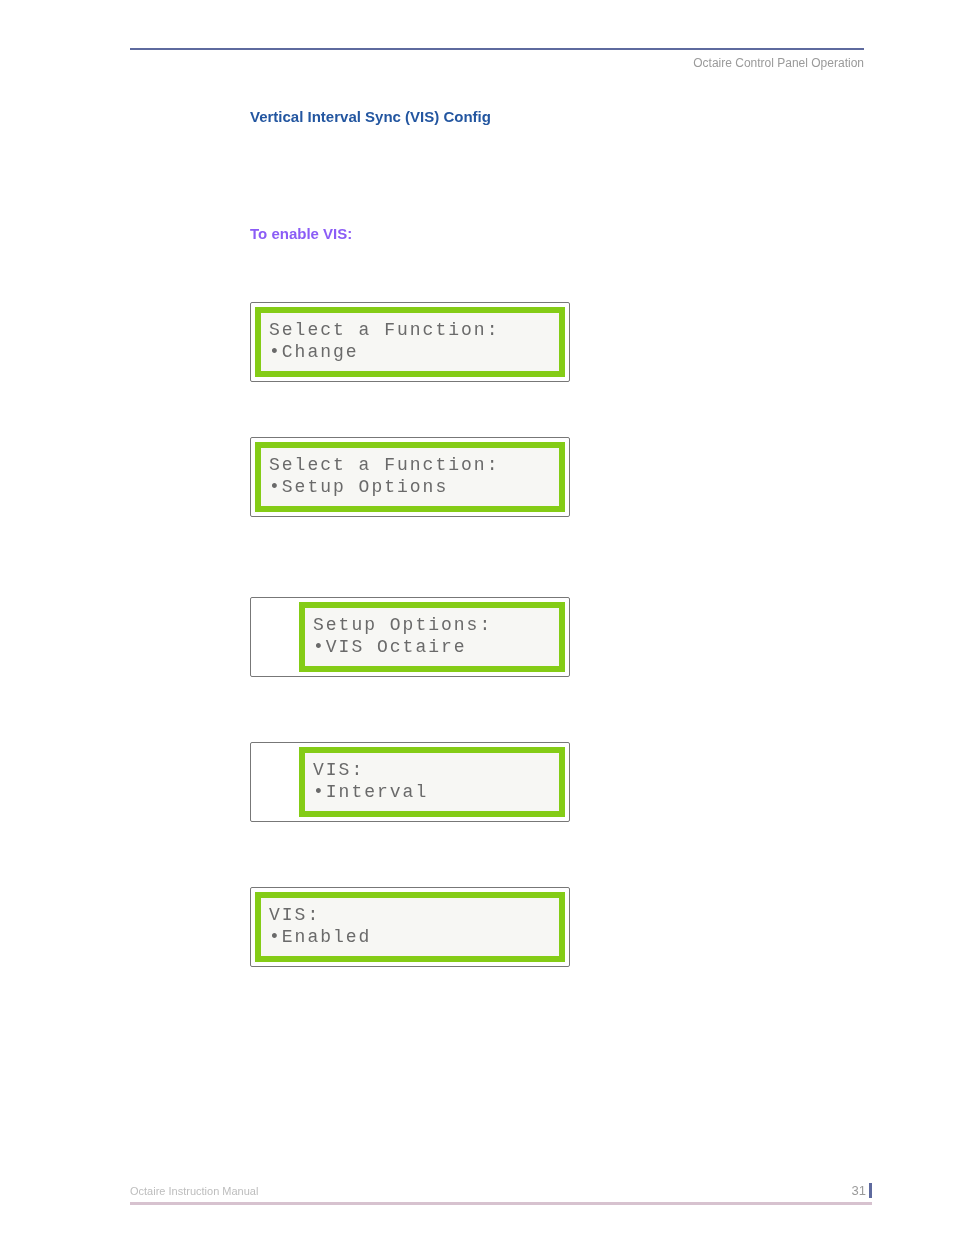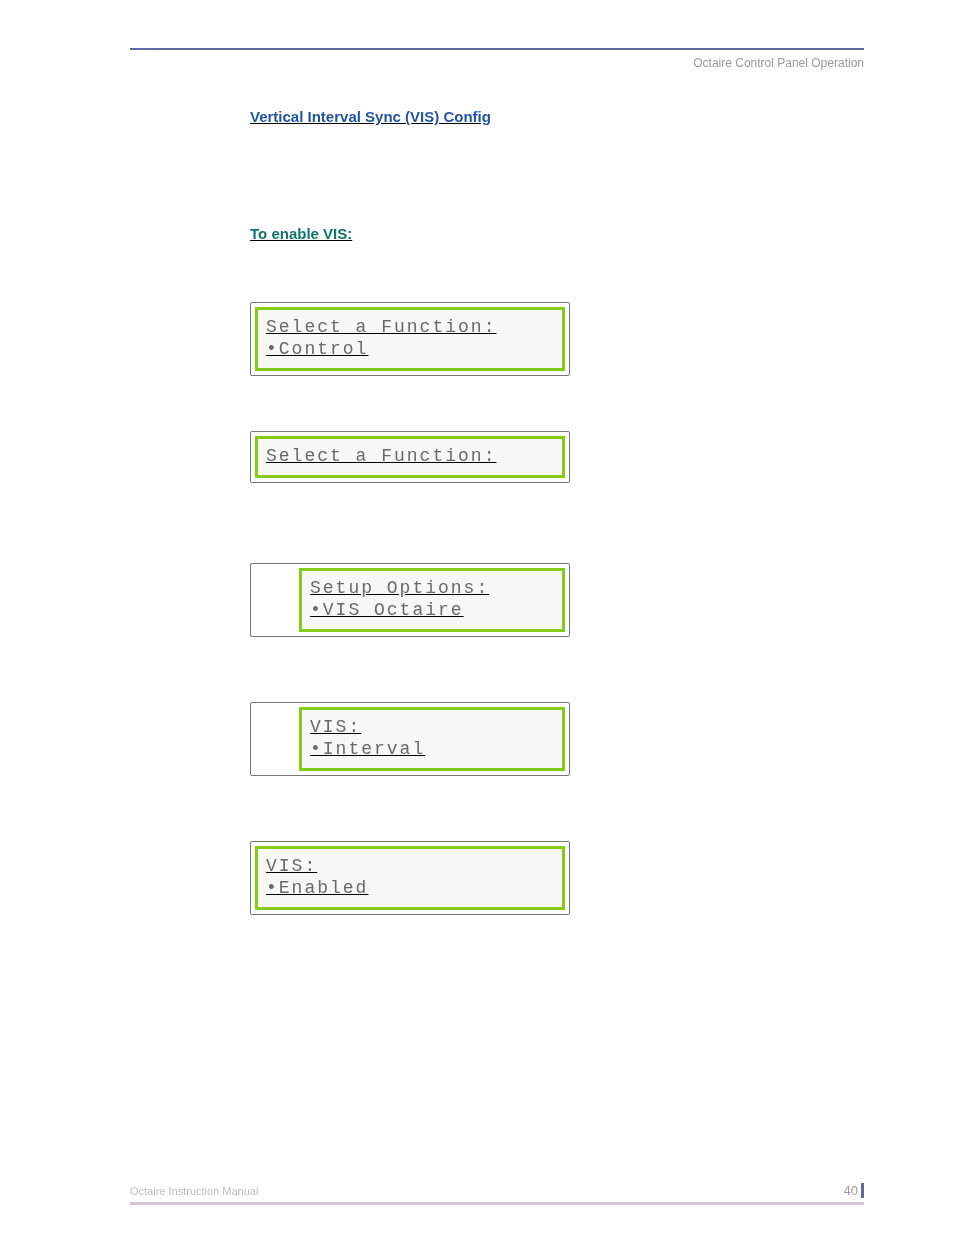--- a/index.html
+++ b/index.html
@@ -14,61 +14,61 @@
     border-top: 2px solid #5E6A9E;
     margin-bottom: 6px;
   }
   .header-text {
     text-align: right;
     font-size: 12px;
     color: #9a9a9a;
     font-weight: 500;
     margin-bottom: 38px;
   }
-  .content-block { margin-left: 120px; text-decoration: underline; }
+  .content-block { margin-left: 120px; }
   .section-title {
     color: #2356A0;
     font-size: 15px;
     font-weight: bold;
     margin-bottom: 100px;
   }
   .subsection-title {
-    color: #0f766e;
+    color: #8b5cf6;
     font-size: 15px;
     font-weight: bold;
     margin-bottom: 60px;
   }
   .lcd {
     width: 320px;
     border: 1px solid #777;
     border-radius: 2px;
     padding: 4px;
     background: #fff;
     margin-bottom: 55px;
     box-shadow: inset 0 0 0 0 #000;
   }
   .lcd-inner {
-    border: 3px solid #84cc16;
+    border: 6px solid #84cc16;
     background: #f7f7f4;
     padding: 6px 8px 8px 8px;
     font-family: "Courier New", Courier, monospace;
     font-size: 18px;
     line-height: 22px;
     color: #6a6a6a;
     letter-spacing: 2px;
     white-space: nowrap;
   }
   .lcd-row { display: block; }
   .gap-big { margin-bottom: 80px; }
   .gap-med { margin-bottom: 65px; padding-left: 48px; }
 
   .footer {
     position: absolute;
     left: 130px;
-    right: 90px;
+    right: 82px;
     bottom: 30px;
     margin-top: 24px;
   }
   .footer-line {
     display: flex;
     justify-content: space-between;
     align-items: baseline;
     font-size: 11px;
     color: #bdbdbd;
     margin-bottom: 4px;
@@ -94,27 +94,28 @@
 
   <div class="content-block">
 
     <div class="section-title">Vertical Interval Sync (VIS) Config</div>
 
     <div class="subsection-title">To enable VIS:</div>
 
     <div class="lcd">
       <div class="lcd-inner">
         <span class="lcd-row">Select a Function:</span>
-        <span class="lcd-row">•Control</span>
+        <span class="lcd-row">•Change</span>
       </div>
     </div>
 
     <div class="lcd gap-big">
       <div class="lcd-inner">
         <span class="lcd-row">Select a Function:</span>
+        <span class="lcd-row">•Setup Options</span>
       </div>
     </div>
 
     <div class="lcd gap-med">
       <div class="lcd-inner">
         <span class="lcd-row">Setup Options:</span>
         <span class="lcd-row">•VIS Octaire</span>
       </div>
     </div>
 
@@ -130,18 +131,18 @@
         <span class="lcd-row">VIS:</span>
         <span class="lcd-row">•Enabled</span>
       </div>
     </div>
 
   </div>
 
   <div class="footer">
     <div class="footer-line">
       <span>Octaire Instruction Manual</span>
-      <span class="page-num">40</span>
+      <span class="page-num">31</span>
     </div>
     <div class="bottom-rule"></div>
   </div>
 
 </div>
 
 </body></html>

